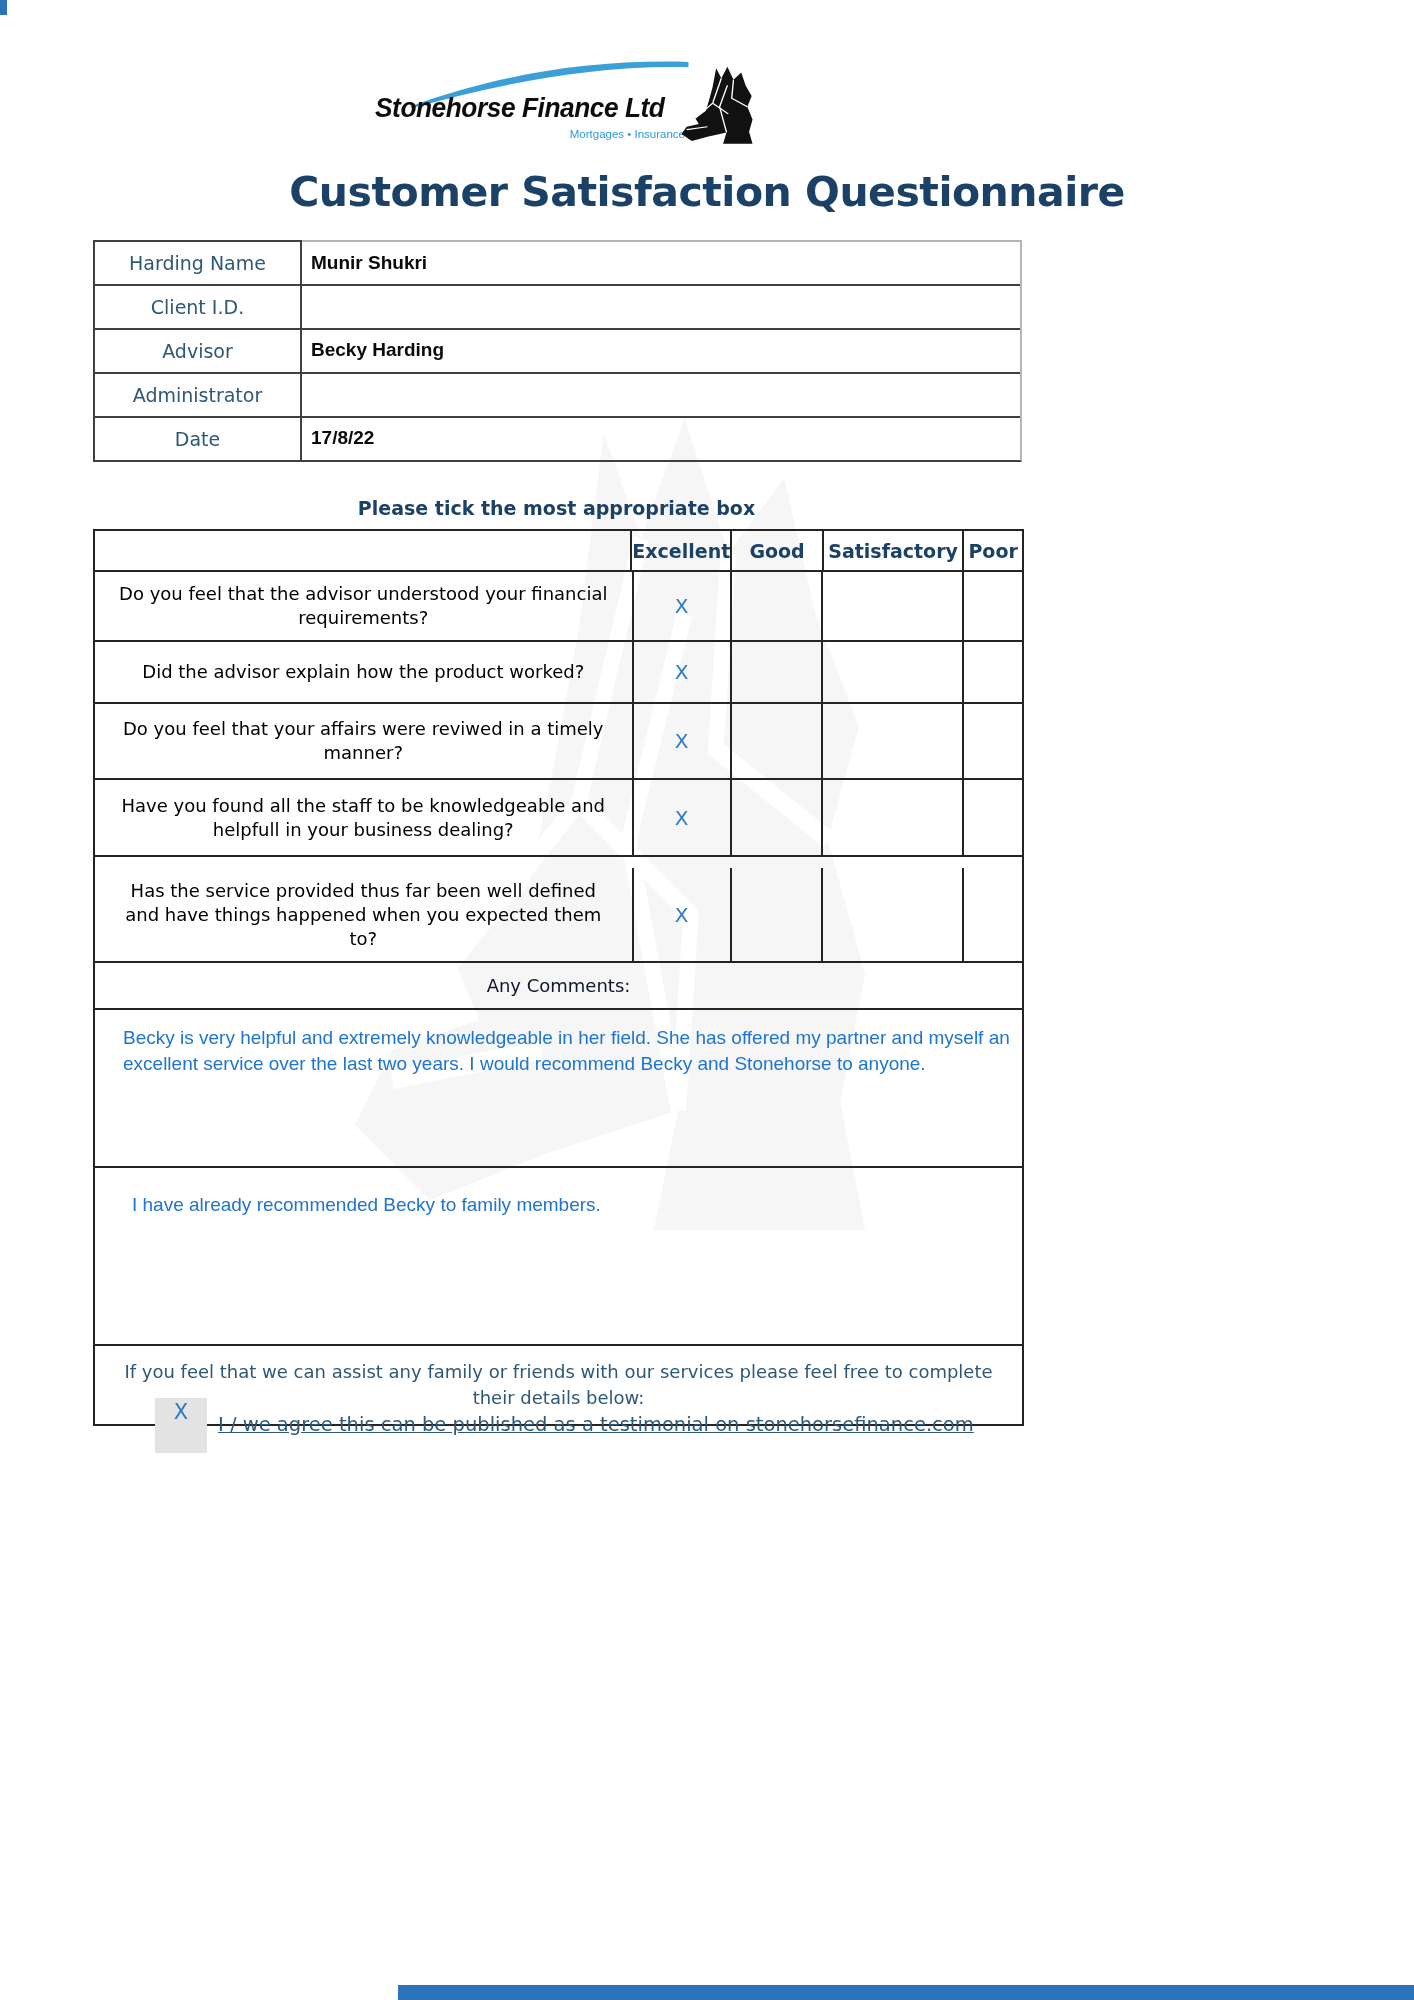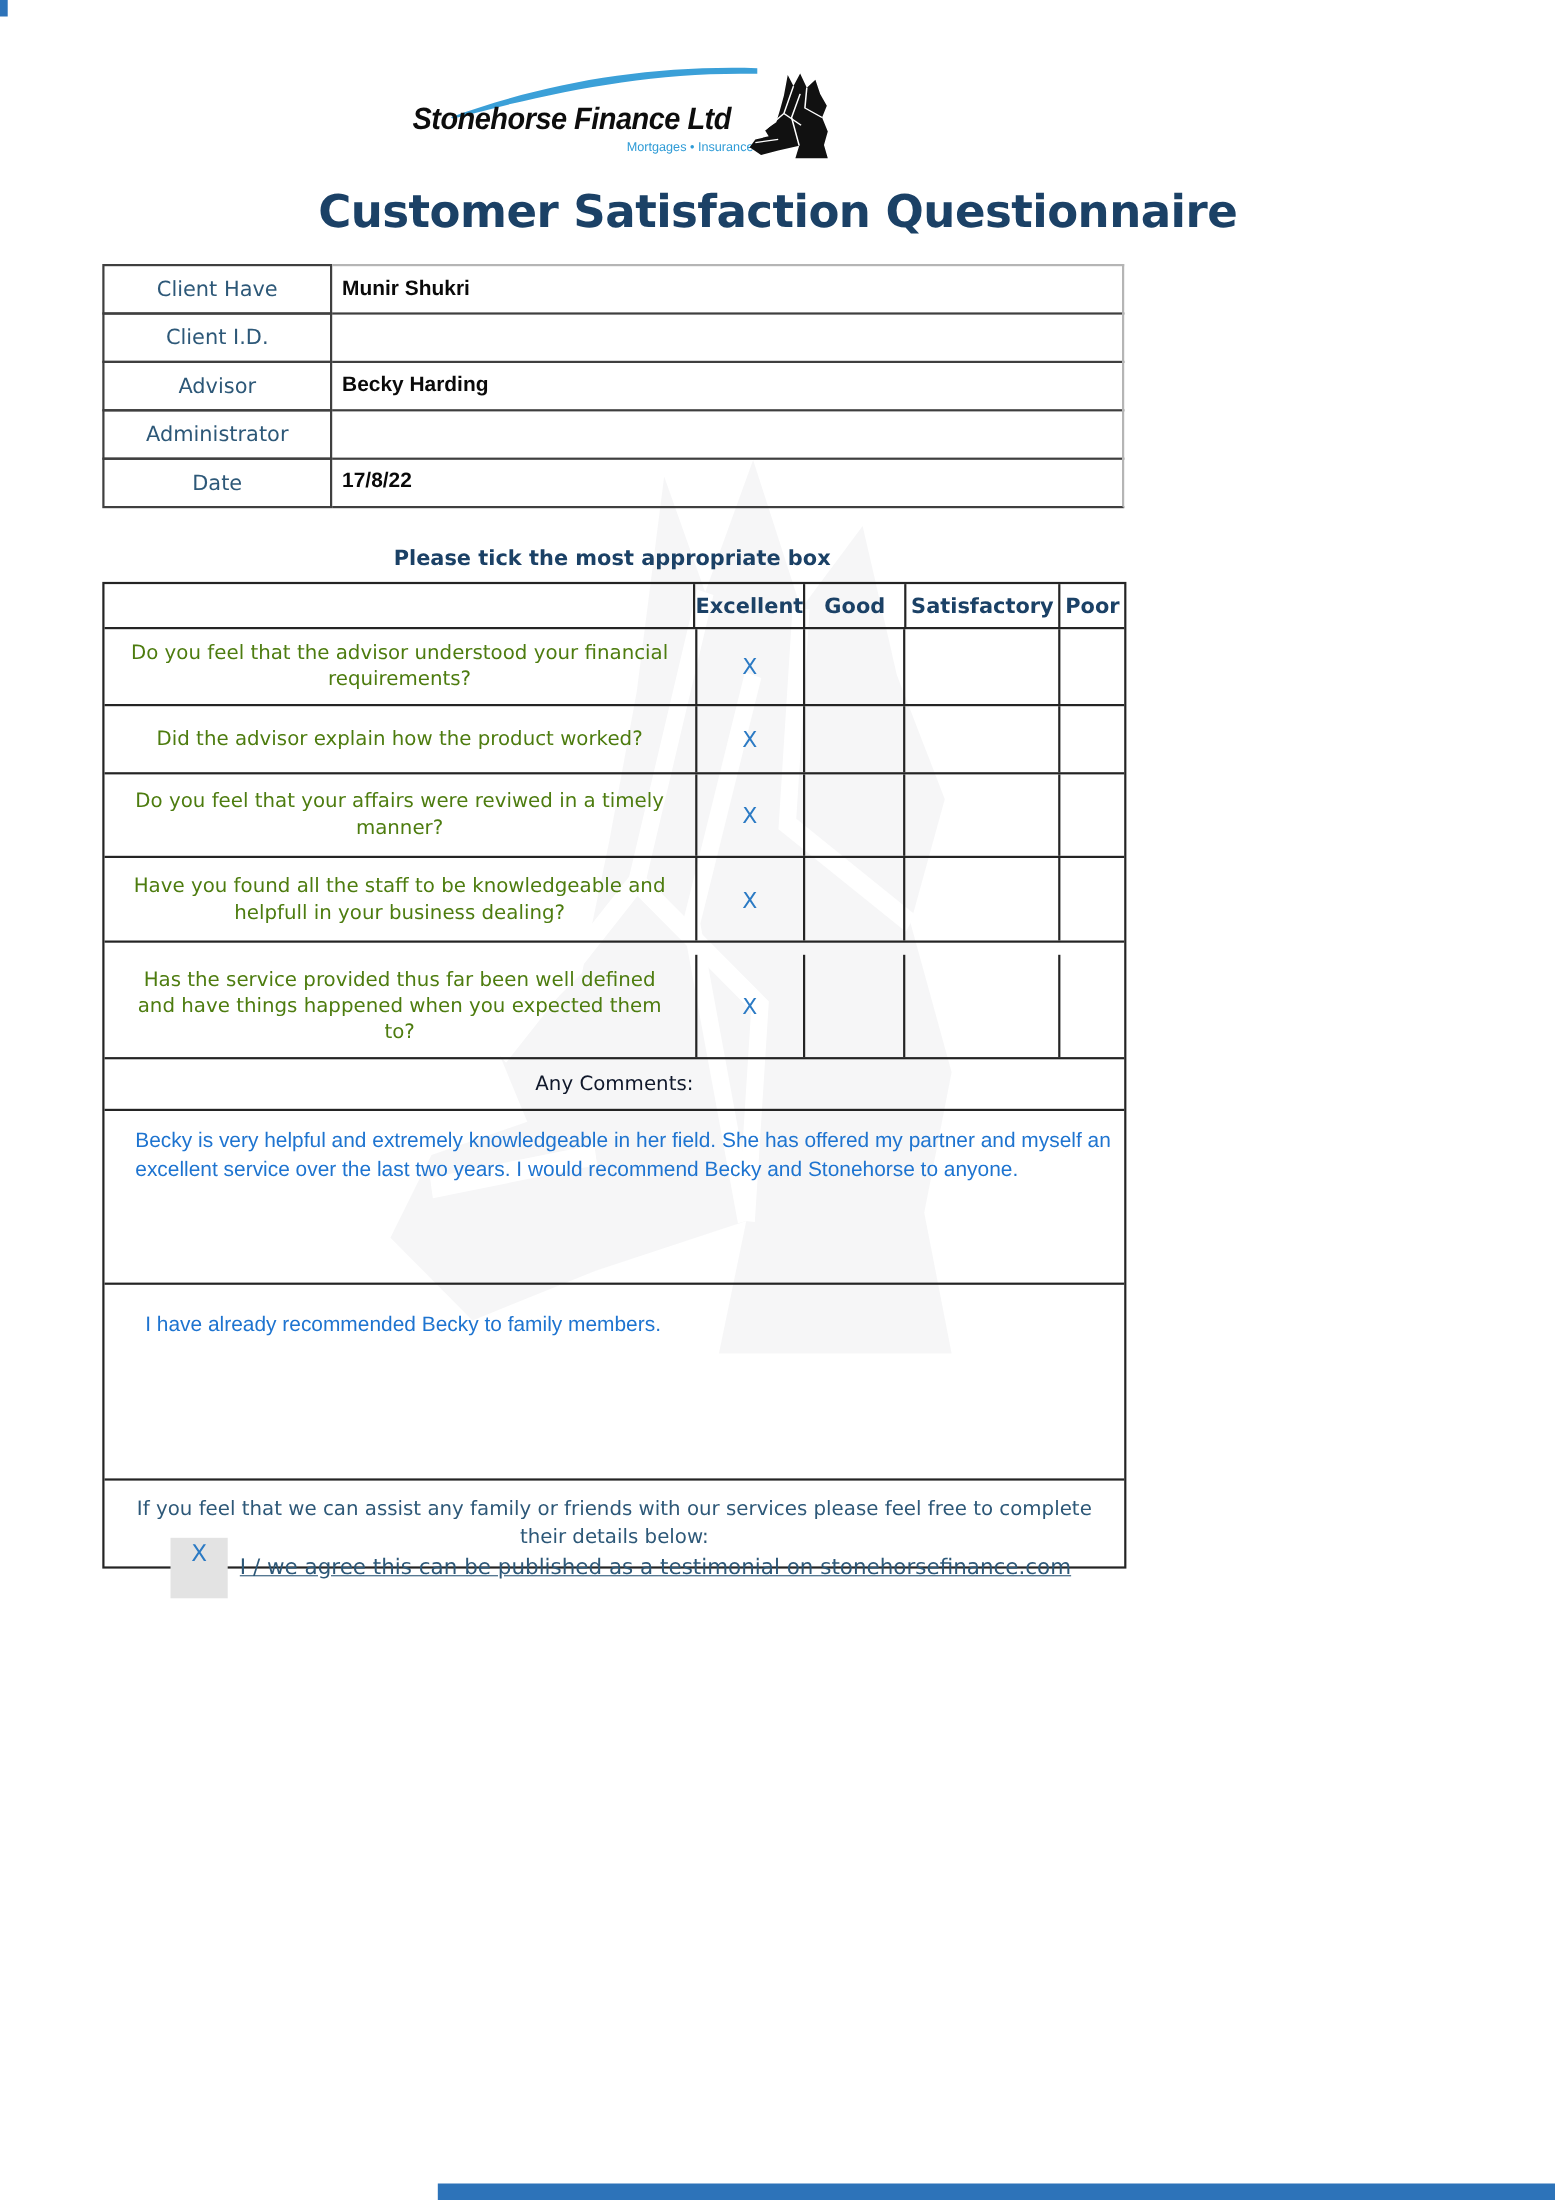--- a/index.html
+++ b/index.html
@@ -54,21 +54,21 @@
     font-size:19px;font-weight:bold;color:#1b4166;
   }
 
   
   .ratings{left:93px;top:529px;width:931px;box-sizing:border-box;border:2px solid #242424;}
   .r-row{display:flex;box-sizing:border-box;border-bottom:2px solid #242424;}
   .r-row:last-child{border-bottom:none;}
   .cell{box-sizing:border-box;border-right:2px solid #242424;
         display:flex;align-items:center;justify-content:center;text-align:center;}
   .cell:last-child{border-right:none;}
-  .q-col{width:601px;padding:0 17px;font-size:18px;line-height:24px;color:#4d7c0f;}
+  .q-col{width:601px;padding:0 17px;font-size:18px;line-height:24px;color:#000000;}
   .col-exc{width:110px;}
   .col-good{width:103px;}
   .col-sat{width:158px;}
   .col-poor{width:65px;}
   .hdr{font-size:19px;font-weight:bold;color:#1b4166;}
   .xmark{font-size:20px;color:#2b7ac4;}
   .row-hdr{height:41px;}
   .row-q1{height:70px;}
   .row-q2{height:62px;}
   .row-q3{height:76px;}
@@ -141,21 +141,21 @@
     <path d="M64,22 L62,48 L80,60"></path>
     <path d="M40,55 L58,70"></path>
     <path d="M10,92 L34,88"></path>
   </g>
 </svg>
 
 <div class="abs page-title">Customer Satisfaction Questionnaire</div>
 
 <div class="abs client-table">
   <div class="c-row">
-    <div class="c-label">Client Have</div>
+    <div class="c-label">Harding Name</div>
     <div class="c-value">Munir Shukri</div>
   </div>
   <div class="c-row">
     <div class="c-label">Client I.D.</div>
     <div class="c-value"></div>
   </div>
   <div class="c-row">
     <div class="c-label">Advisor</div>
     <div class="c-value">Becky Harding</div>
   </div>

